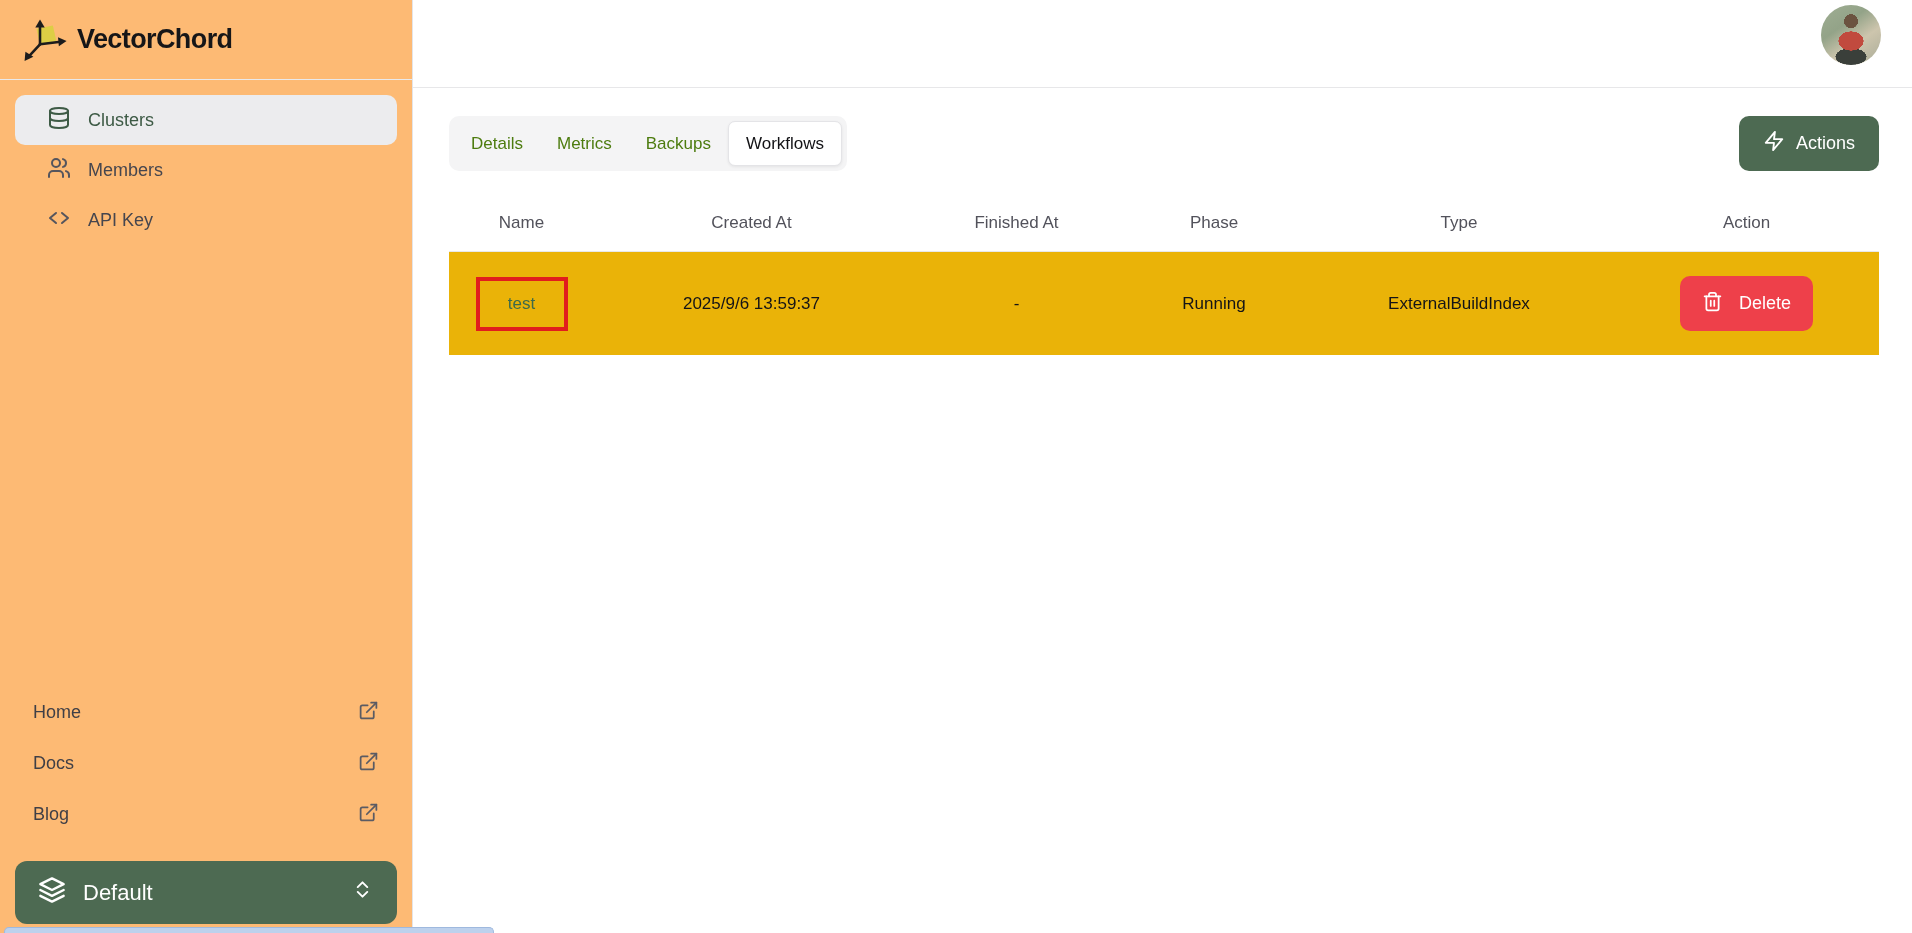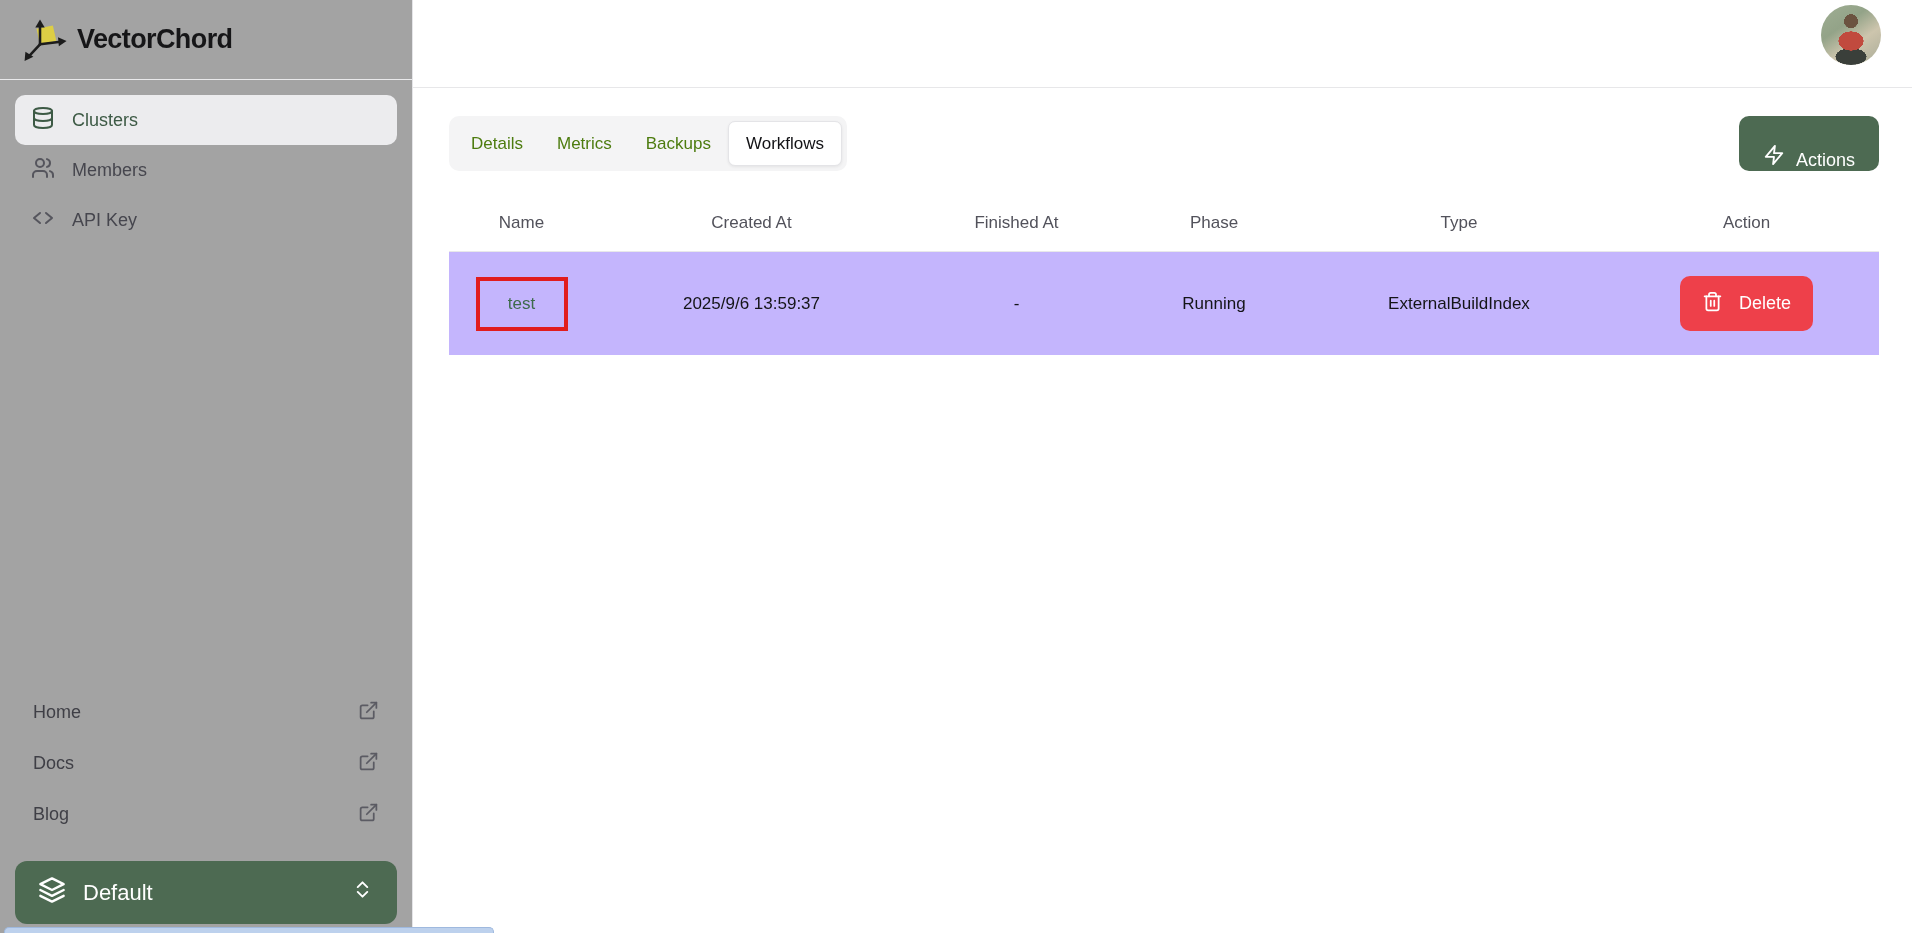--- a/index.html
+++ b/index.html
@@ -4,30 +4,30 @@
 <style>
   * { margin:0; padding:0; box-sizing:border-box; }
   html,body { width:1912px; height:933px; overflow:hidden; }
   body { font-family:"Liberation Sans", sans-serif; background:#ffffff; color:#18181b; }
 
   .app { display:flex; width:1912px; height:933px; position:relative; }
 
   
   .sidebar {
     width:413px; min-width:413px; height:100%;
-    background:#a3a3a3; border-right:1px solid #e4e4e7;
+    background:#fdba74; border-right:1px solid #e4e4e7;
     display:flex; flex-direction:column; position:relative;
   }
   .logo-row { height:80px; border-bottom:1px solid #e9e9eb; display:flex; align-items:center; gap:7px; padding:0 22px; }
   .logo-icon svg { width:48px; height:48px; display:block; }
   .logo-text { font-size:27px; font-weight:700; color:#161618; letter-spacing:-0.6px; }
 
   .nav { padding:15px 15px 0 15px; display:flex; flex-direction:column; }
   .nav-item {
-    height:50px; display:flex; align-items:center; gap:17px; padding:0 16px;
+    height:50px; display:flex; align-items:center; gap:17px; padding:0 32px;
     border-radius:10px; color:#46464e; font-size:18px; font-weight:400; cursor:pointer;
   }
   .nav-item svg { width:24px; height:24px; stroke:#55555d; fill:none; stroke-width:2; stroke-linecap:round; stroke-linejoin:round; }
   .nav-item.active { background:#ececee; color:#3d5a45; }
   .nav-item.active svg { stroke:#3d5a45; }
 
   .sidebar-footer { margin-top:auto; padding:0 15px 9px 15px; }
   .side-link {
     height:51px; display:flex; align-items:center; justify-content:space-between;
     padding:0 18px; color:#3f3f46; font-size:18px; cursor:pointer;
@@ -64,32 +64,32 @@
     padding:0 17px; height:45px; display:flex; align-items:center; border-radius:7px;
     font-size:17px; font-weight:500; color:#4d7c0f; cursor:pointer; white-space:nowrap;
   }
   .tab.active {
     background:#ffffff; color:#131316; border:1px solid #e4e4e7;
     box-shadow:0 1px 3px rgba(0,0,0,0.07);
   }
 
   .actions-btn {
     height:55px; padding:0 24px; background:#4d6a52; color:#fff; border:none; border-radius:10px;
-    font-size:18px; font-weight:500; display:flex; align-items:flex-end; gap:11px; cursor:pointer;
+    font-size:18px; font-weight:500; display:flex; align-items:center; gap:11px; cursor:pointer;
     font-family:inherit;
   }
   .actions-btn svg { width:22px; height:22px; fill:none; stroke:#fff; stroke-width:2; stroke-linejoin:round; }
 
   .wf-table { margin-top:24px; width:1430px; }
   .thead, .trow {
     display:grid; grid-template-columns:145px 315px 215px 180px 310px 265px;
     align-items:center; text-align:center;
   }
   .thead { height:56px; color:#52525b; font-size:17px; font-weight:400; }
-  .trow { height:104px; background:#c4b5fd; border-top:1px solid #e8e8ea; font-size:17px; color:#141417; }
+  .trow { height:104px; background:#eab308; border-top:1px solid #e8e8ea; font-size:17px; color:#141417; }
 
   .annotation-box {
     display:inline-flex; align-items:center; justify-content:center;
     width:92px; height:54px; border:4px solid #e11d1d;
   }
   .name-link { color:#3d6a4b; font-size:17px; cursor:pointer; }
 
   .delete-btn {
     display:inline-flex; align-items:center; justify-content:center; gap:16px;
     height:55px; padding:0 22px; background:#ee404a; color:#fff; border:none; border-radius:10px;

